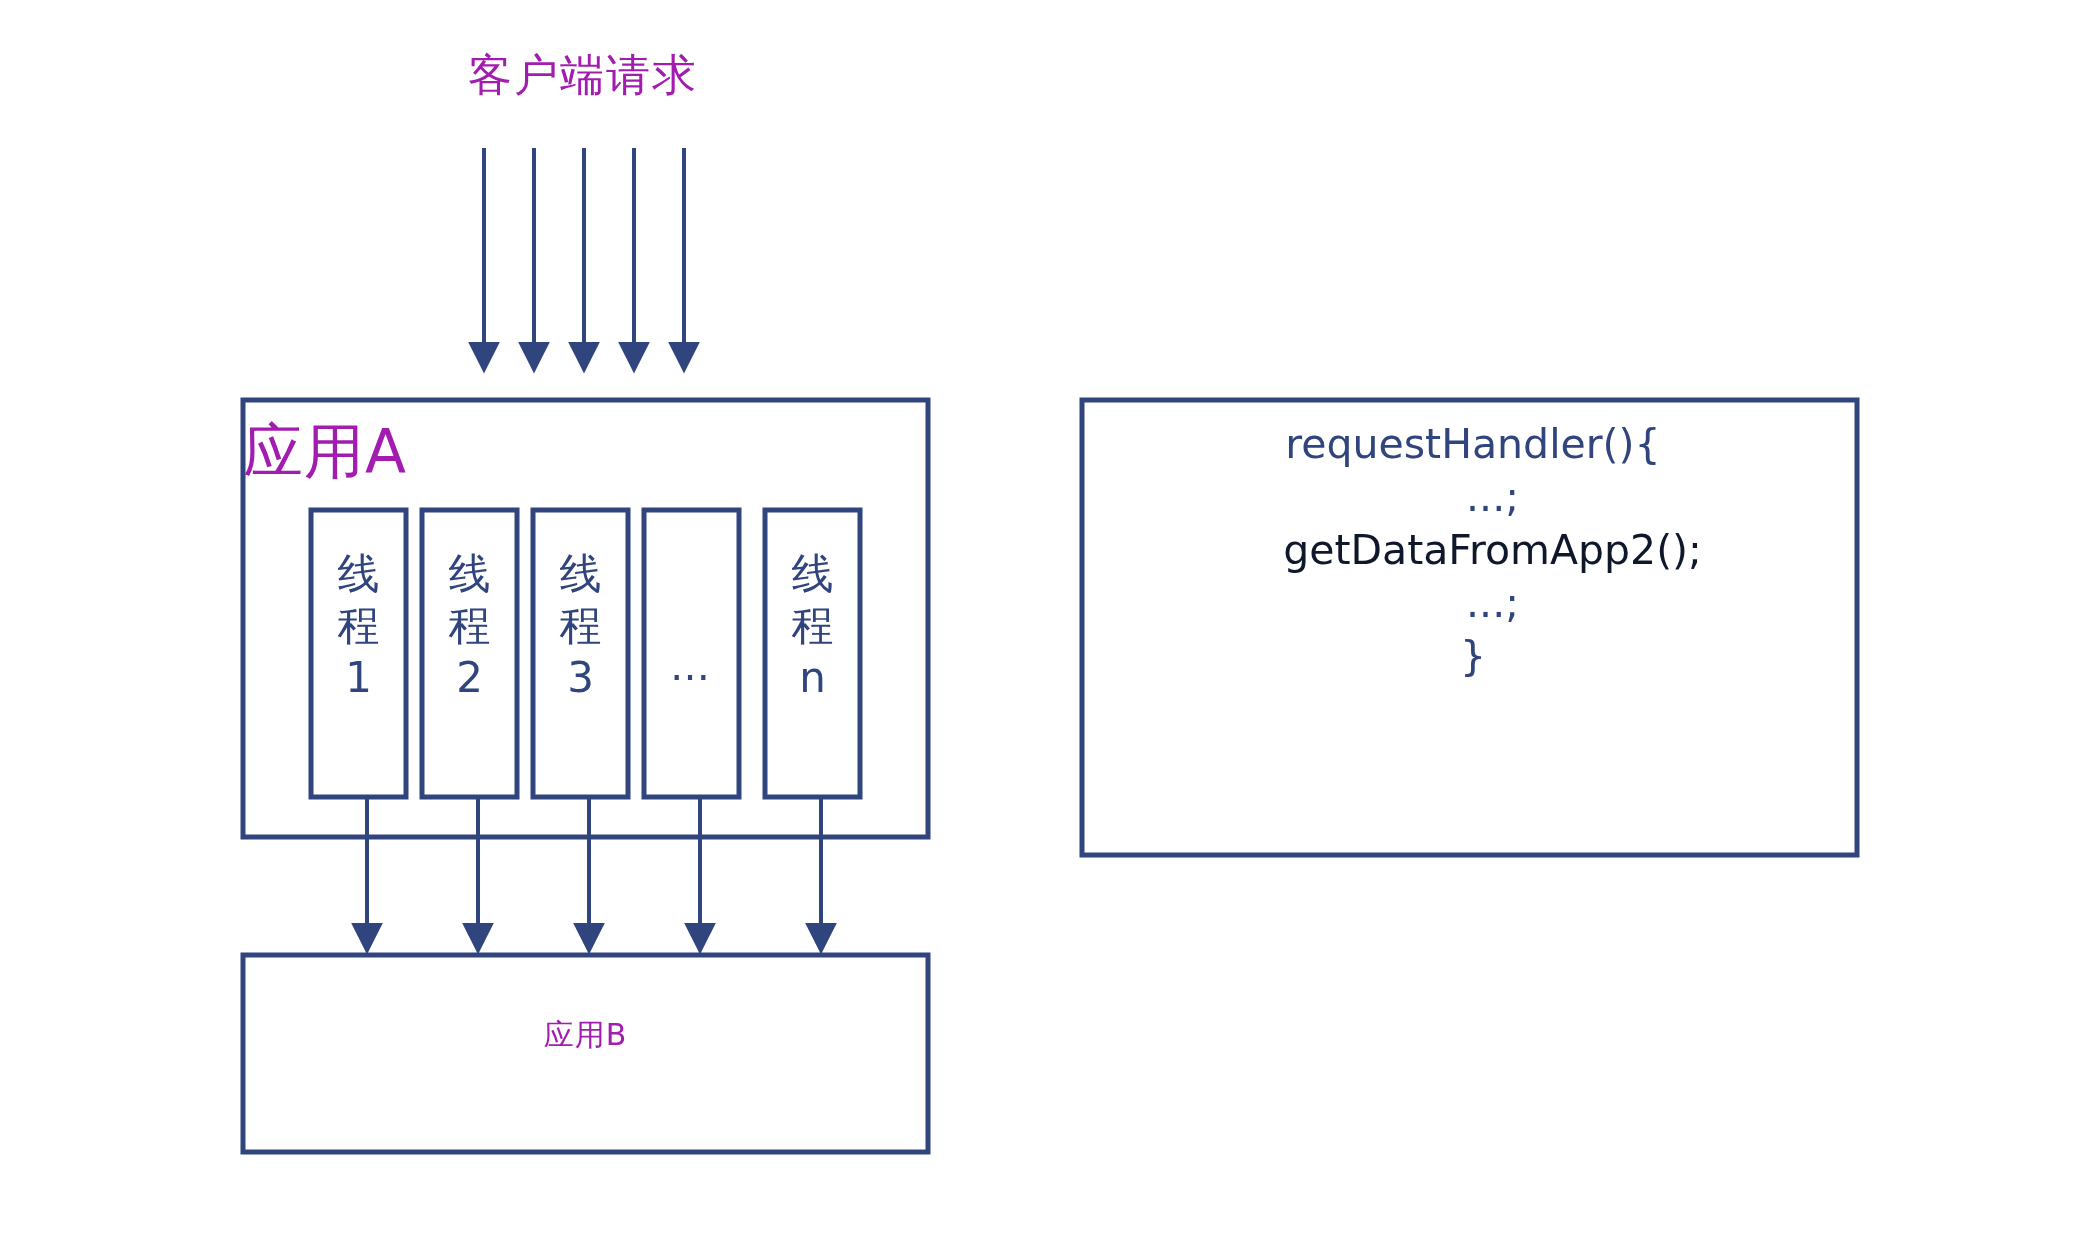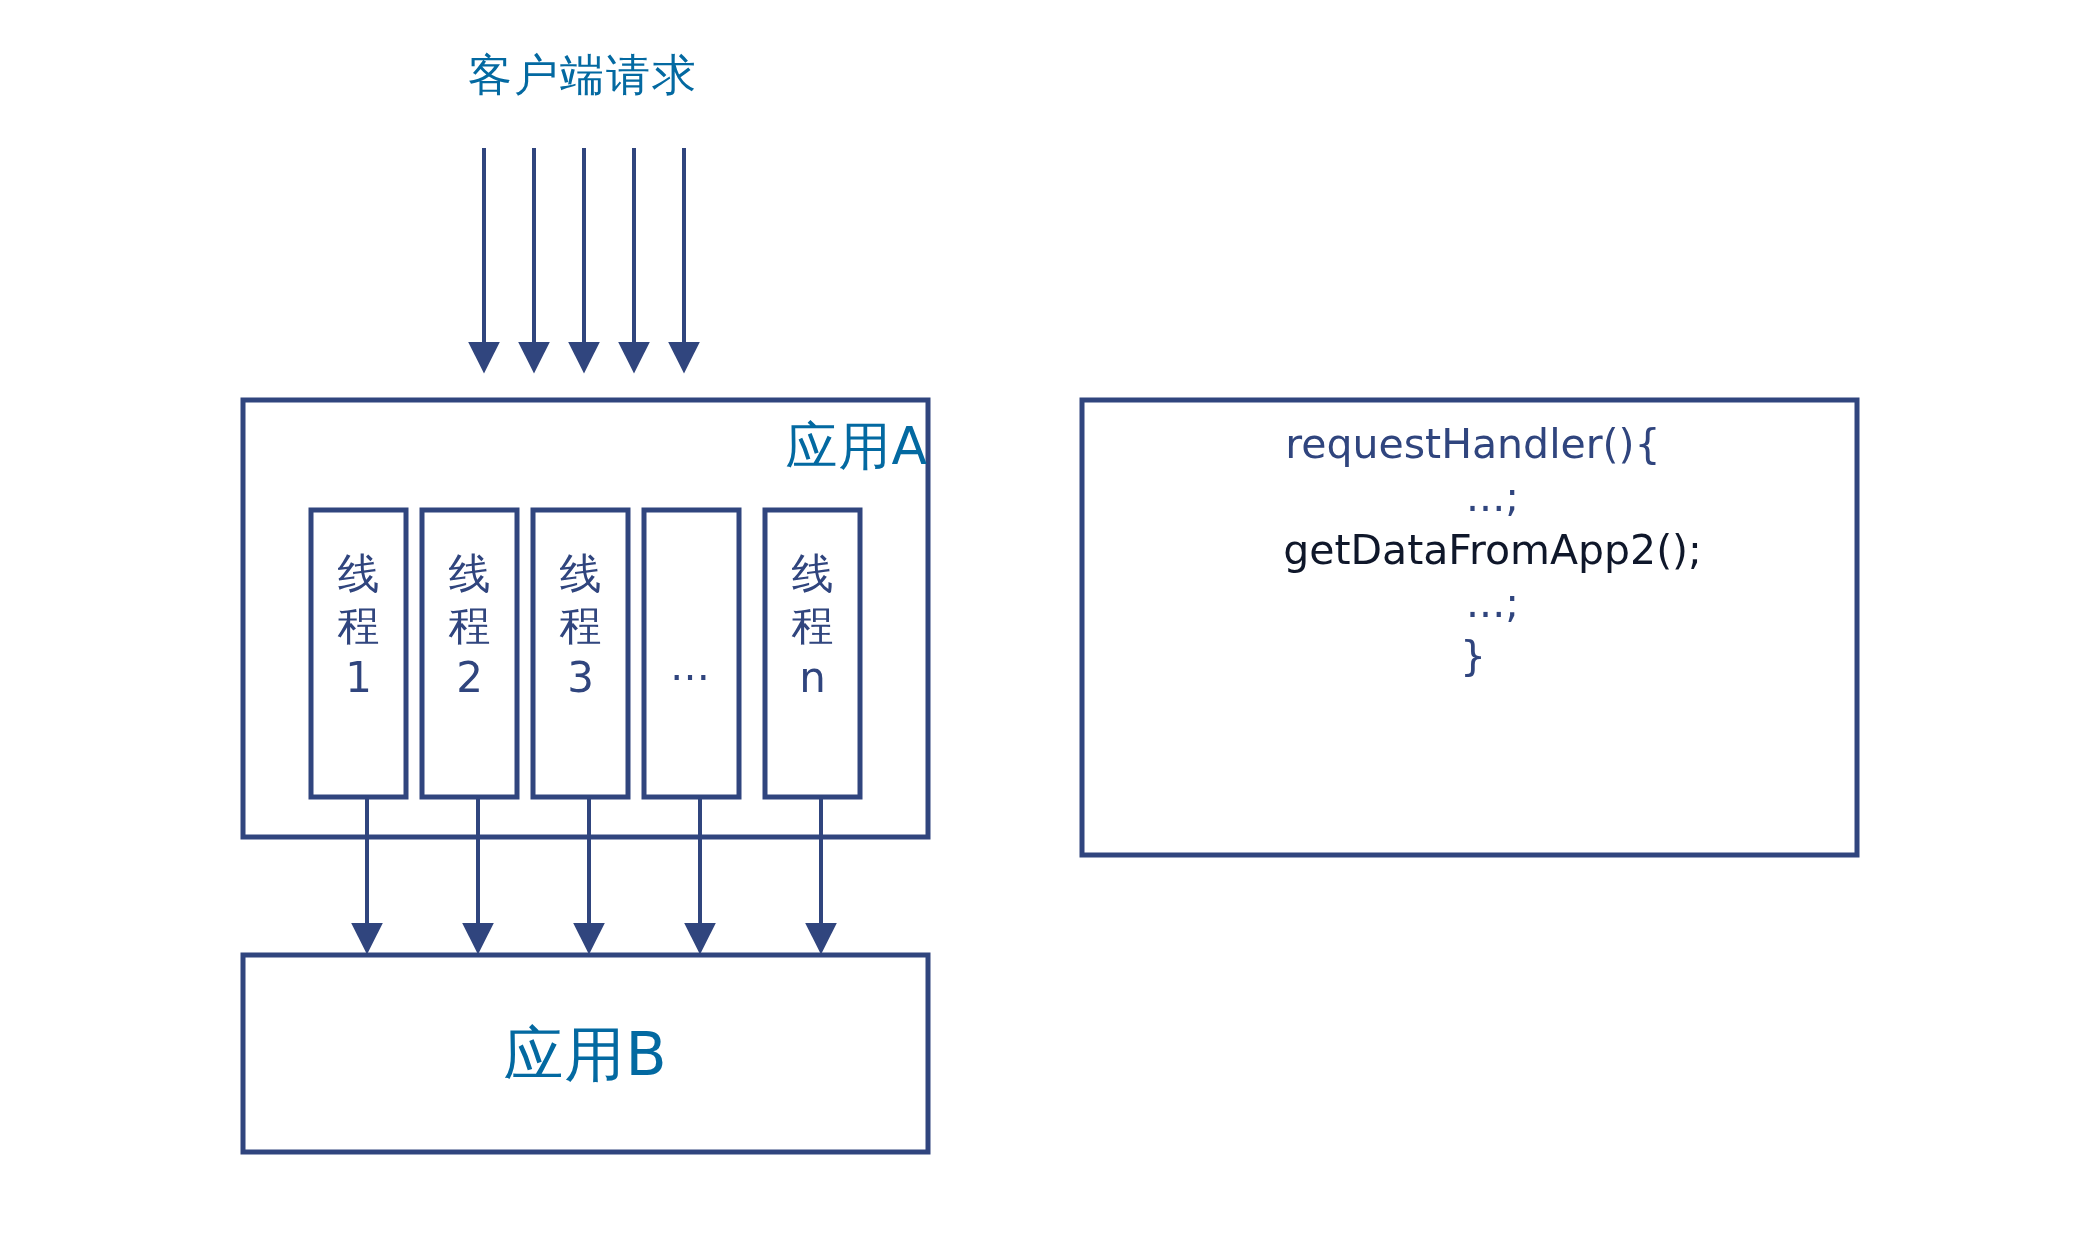--- a/index.html
+++ b/index.html
@@ -19,53 +19,53 @@
   }
   #diagram-svg {
     position: absolute;
     left: 0;
     top: 0;
     width: 2099px;
     height: 1239px;
   }
   .lbl {
     position: absolute;
-    color: #0369a1;
+    color: #a21caf;
     white-space: pre;
     font-family: "DejaVu Sans", sans-serif;
     font-weight: 400;
   }
 
   
   #client-request-label {
     left: 0;
     top: 46px;
     width: 1166px;
     text-align: center;
     font-size: 44px;
     letter-spacing: 2px;
   }
 
   
   #app-a-title {
     left: 243px;
     top: 412px;
     width: 685px;
-    text-align: right;
-    font-size: 52px;
+    text-align: left;
+    font-size: 60px;
     letter-spacing: 1px;
   }
 
   
   #app-b-title {
     left: 243px;
     top: 1015px;
     width: 685px;
     text-align: center;
-    font-size: 60px;
+    font-size: 30px;
     letter-spacing: 1px;
   }
 
   
   .thread-label {
     position: absolute;
     top: 548px;
     width: 95px;
     text-align: center;
     color: #30457e;

